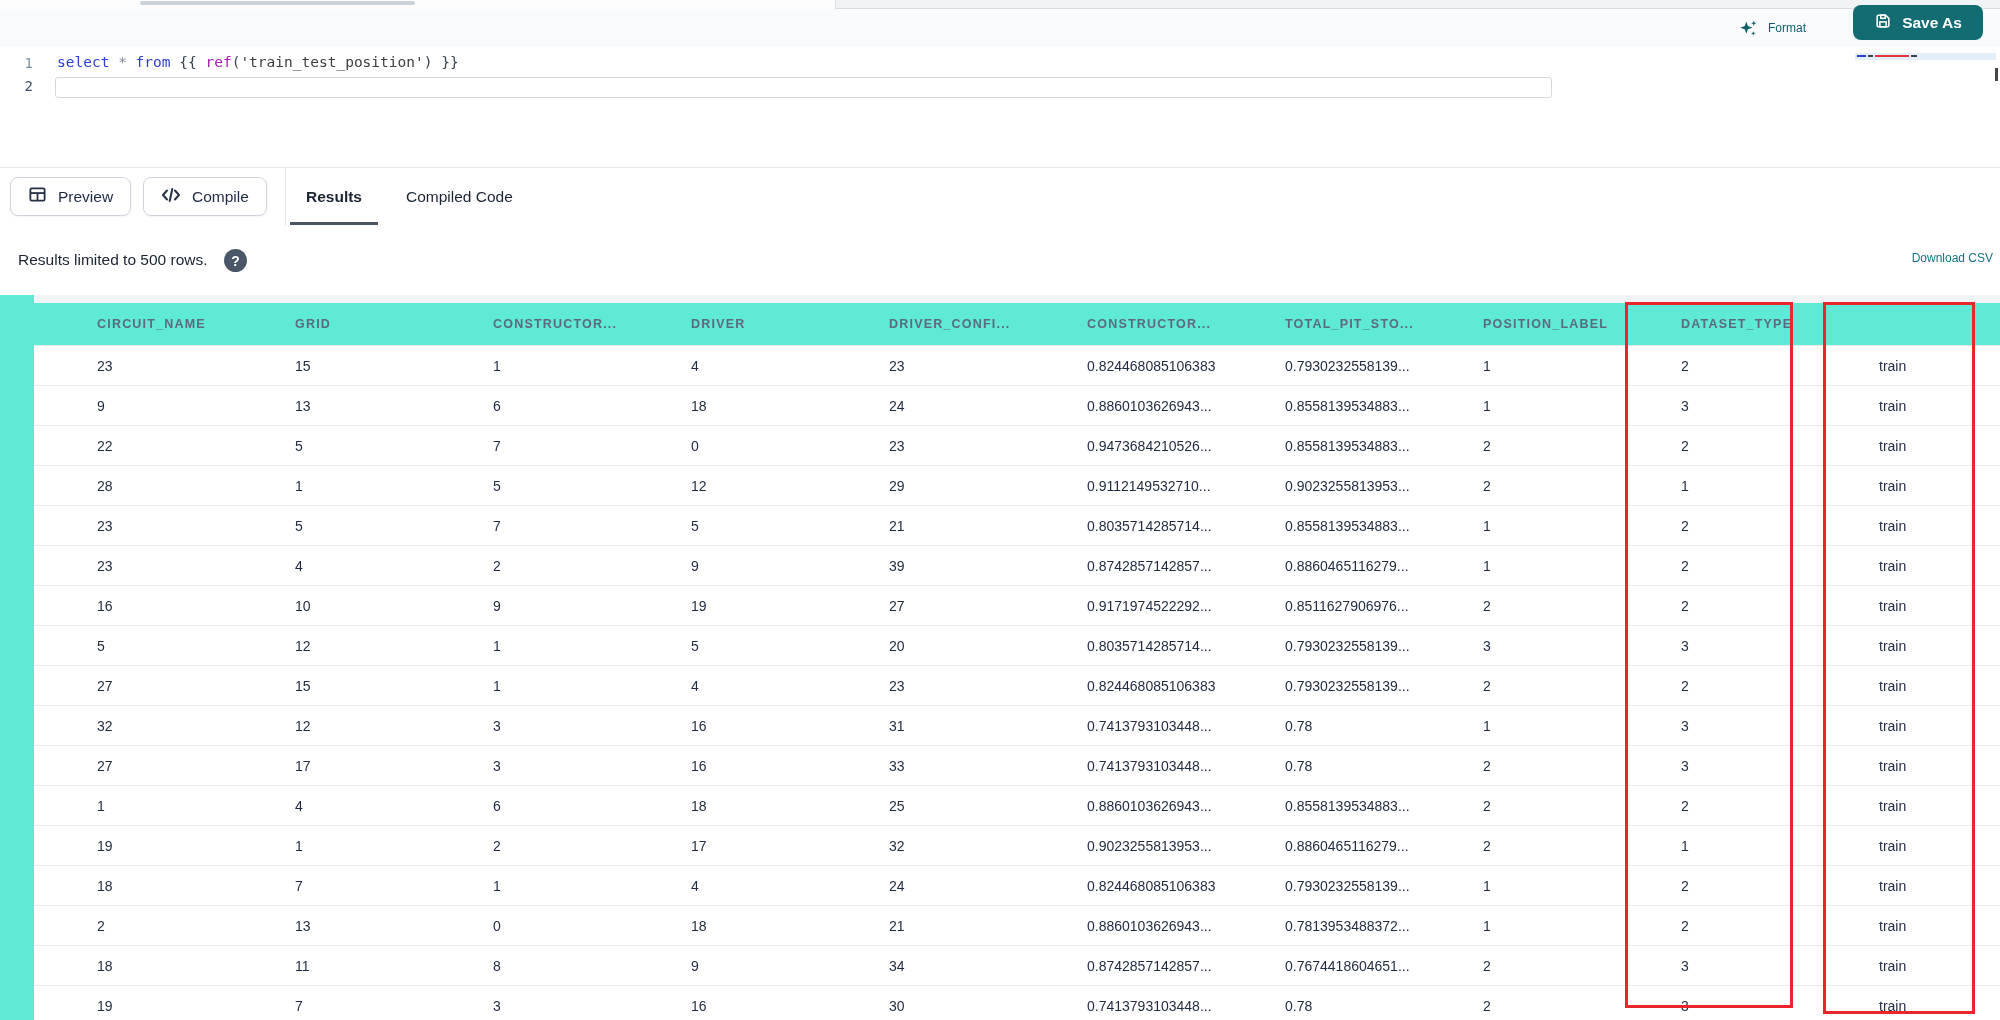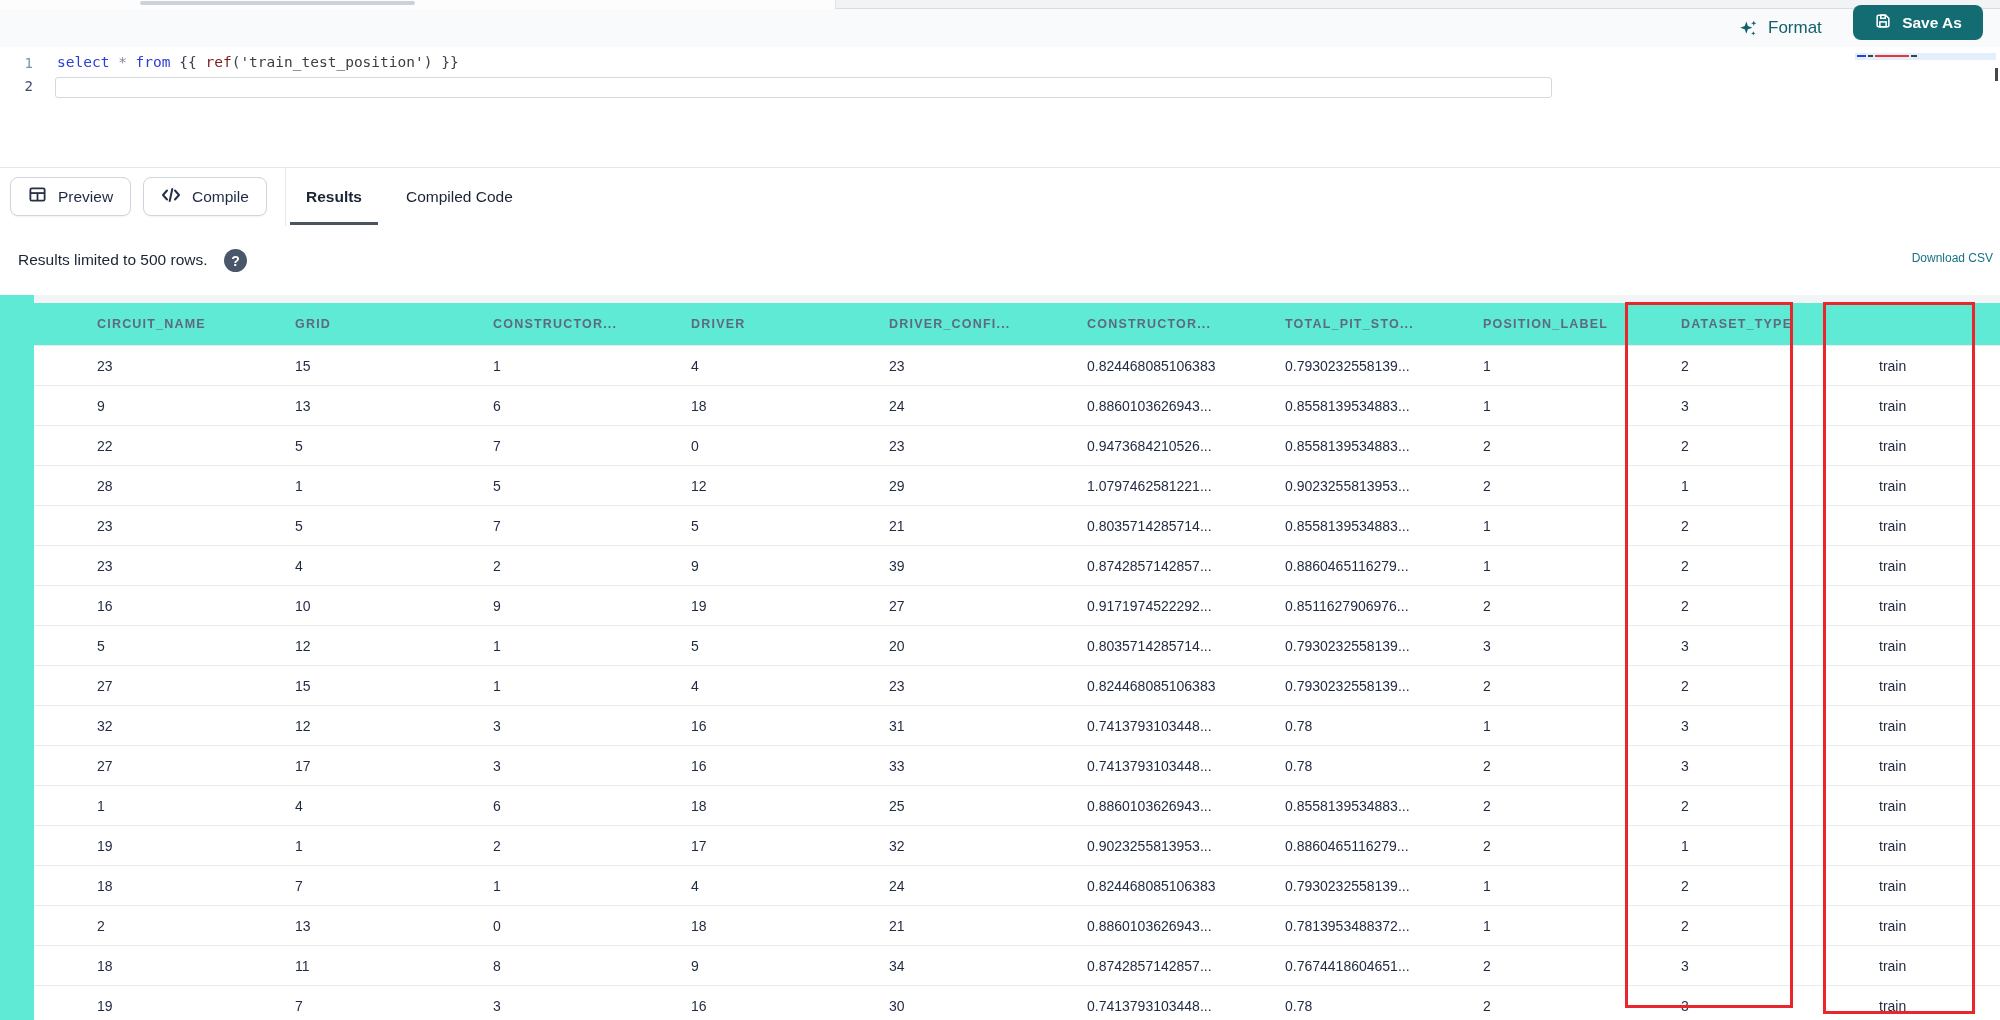--- a/index.html
+++ b/index.html
@@ -12,40 +12,40 @@
   
   .tabstrip { position:absolute; top:0; left:0; width:2000px; height:9px; background:#fdfdfe; }
   .tabstrip-right { position:absolute; left:835px; top:0; width:1165px; height:9px;
     background:#f1f3f5; border-bottom:1px solid #d8dce1; border-left:1px solid #e0e3e8; }
   .tab-thumb { position:absolute; left:140px; top:1px; width:275px; height:4px;
     background:#ccd2d9; border-radius:2px; }
 
   
   .editor-header { position:absolute; top:9px; left:0; width:2000px; height:38px; background:#f8fafc; }
   .format-btn { position:absolute; left:1738px; top:14px; height:28px; display:flex; align-items:center;
-    gap:9px; color:#14606c; font-size:17px; cursor:pointer; }
+    gap:9px; color:#14606c; font-size:12px; cursor:pointer; }
   .format-btn svg { display:block; }
   .saveas-btn { position:absolute; left:1853px; top:5px; width:130px; height:35px;
     background:#136c72; border:none; border-radius:8px; color:#fff; font-size:15.5px; font-weight:600;
     display:flex; align-items:center; justify-content:center; gap:10px; cursor:pointer;
     font-family:"Liberation Sans", sans-serif; }
 
   
   .editor { position:absolute; top:47px; left:0; width:2000px; height:120px; background:#fff;
     font-family:"DejaVu Sans Mono", monospace; font-size:14.5px; }
   .code-gutter-num { position:absolute; width:33px; text-align:right; font-size:14px; }
   .gutter-1 { top:8px; color:#7d93a3; }
   .gutter-2 { top:31px; color:#3d4e6b; }
   .code-line1 { position:absolute; left:57px; top:7px; height:19px; white-space:pre; }
   .active-line-box { position:absolute; left:55px; top:30px; width:1497px; height:21px;
     border:1.5px solid #d4d9de; border-radius:3px; background:#fff; }
   .tok-kw  { color:#2b3fd6; }
   .tok-op  { color:#818a99; }
   .tok-br  { color:#3a4250; }
-  .tok-fn  { color:#7f1d1d; }
+  .tok-fn  { color:#a21caf; }
   .tok-str { color:#404040; }
   .tok-pl  { color:#3a4250; }
 
   
   .minimap { position:absolute; left:1855px; top:53px; width:141px; height:42px; background:#fff; }
   .mm-hl { position:absolute; left:0; top:0; width:141px; height:7px; background:#e3f0fb; }
   .mm-seg { position:absolute; top:2px; height:2px; }
   .mm-s1 { left:2px;  width:9px;  background:#2b3fd6; }
   .mm-s2 { left:13px; width:5px;  background:#3a4250; }
   .mm-s3 { left:20px; width:34px; background:#e8353c; }
@@ -226,21 +226,21 @@
           <div class="cell">2</div>
           <div class="cell">2</div>
           <div class="cell">train</div>
         </div>
         <div class="grid-row">
           <div class="cell">28</div>
           <div class="cell">1</div>
           <div class="cell">5</div>
           <div class="cell">12</div>
           <div class="cell">29</div>
-          <div class="cell">1.0797462581221...</div>
+          <div class="cell">0.9112149532710...</div>
           <div class="cell">0.9023255813953...</div>
           <div class="cell">2</div>
           <div class="cell">1</div>
           <div class="cell">train</div>
         </div>
         <div class="grid-row">
           <div class="cell">23</div>
           <div class="cell">5</div>
           <div class="cell">7</div>
           <div class="cell">5</div>

